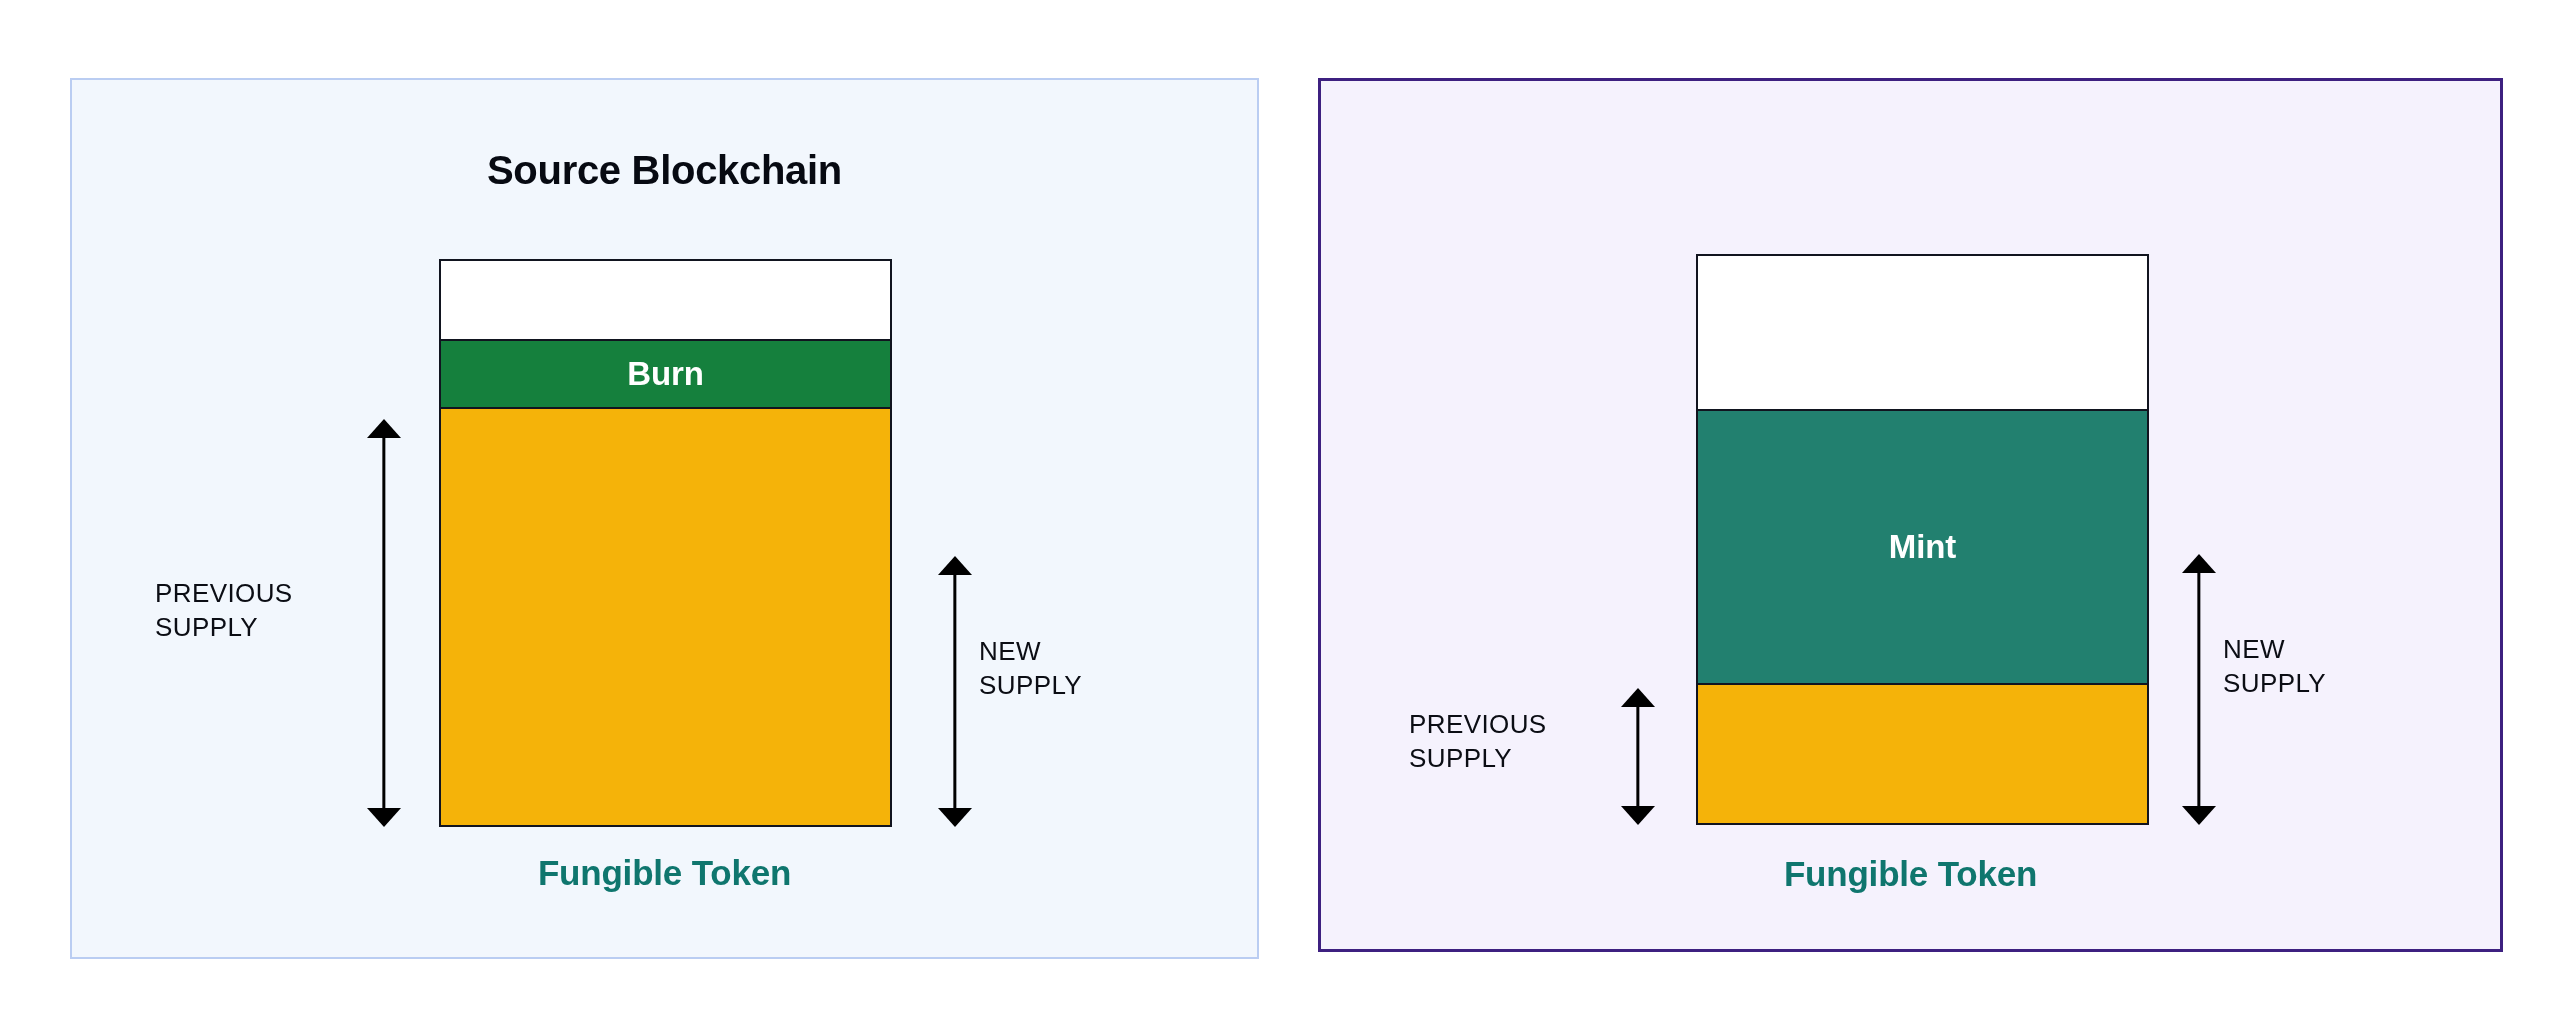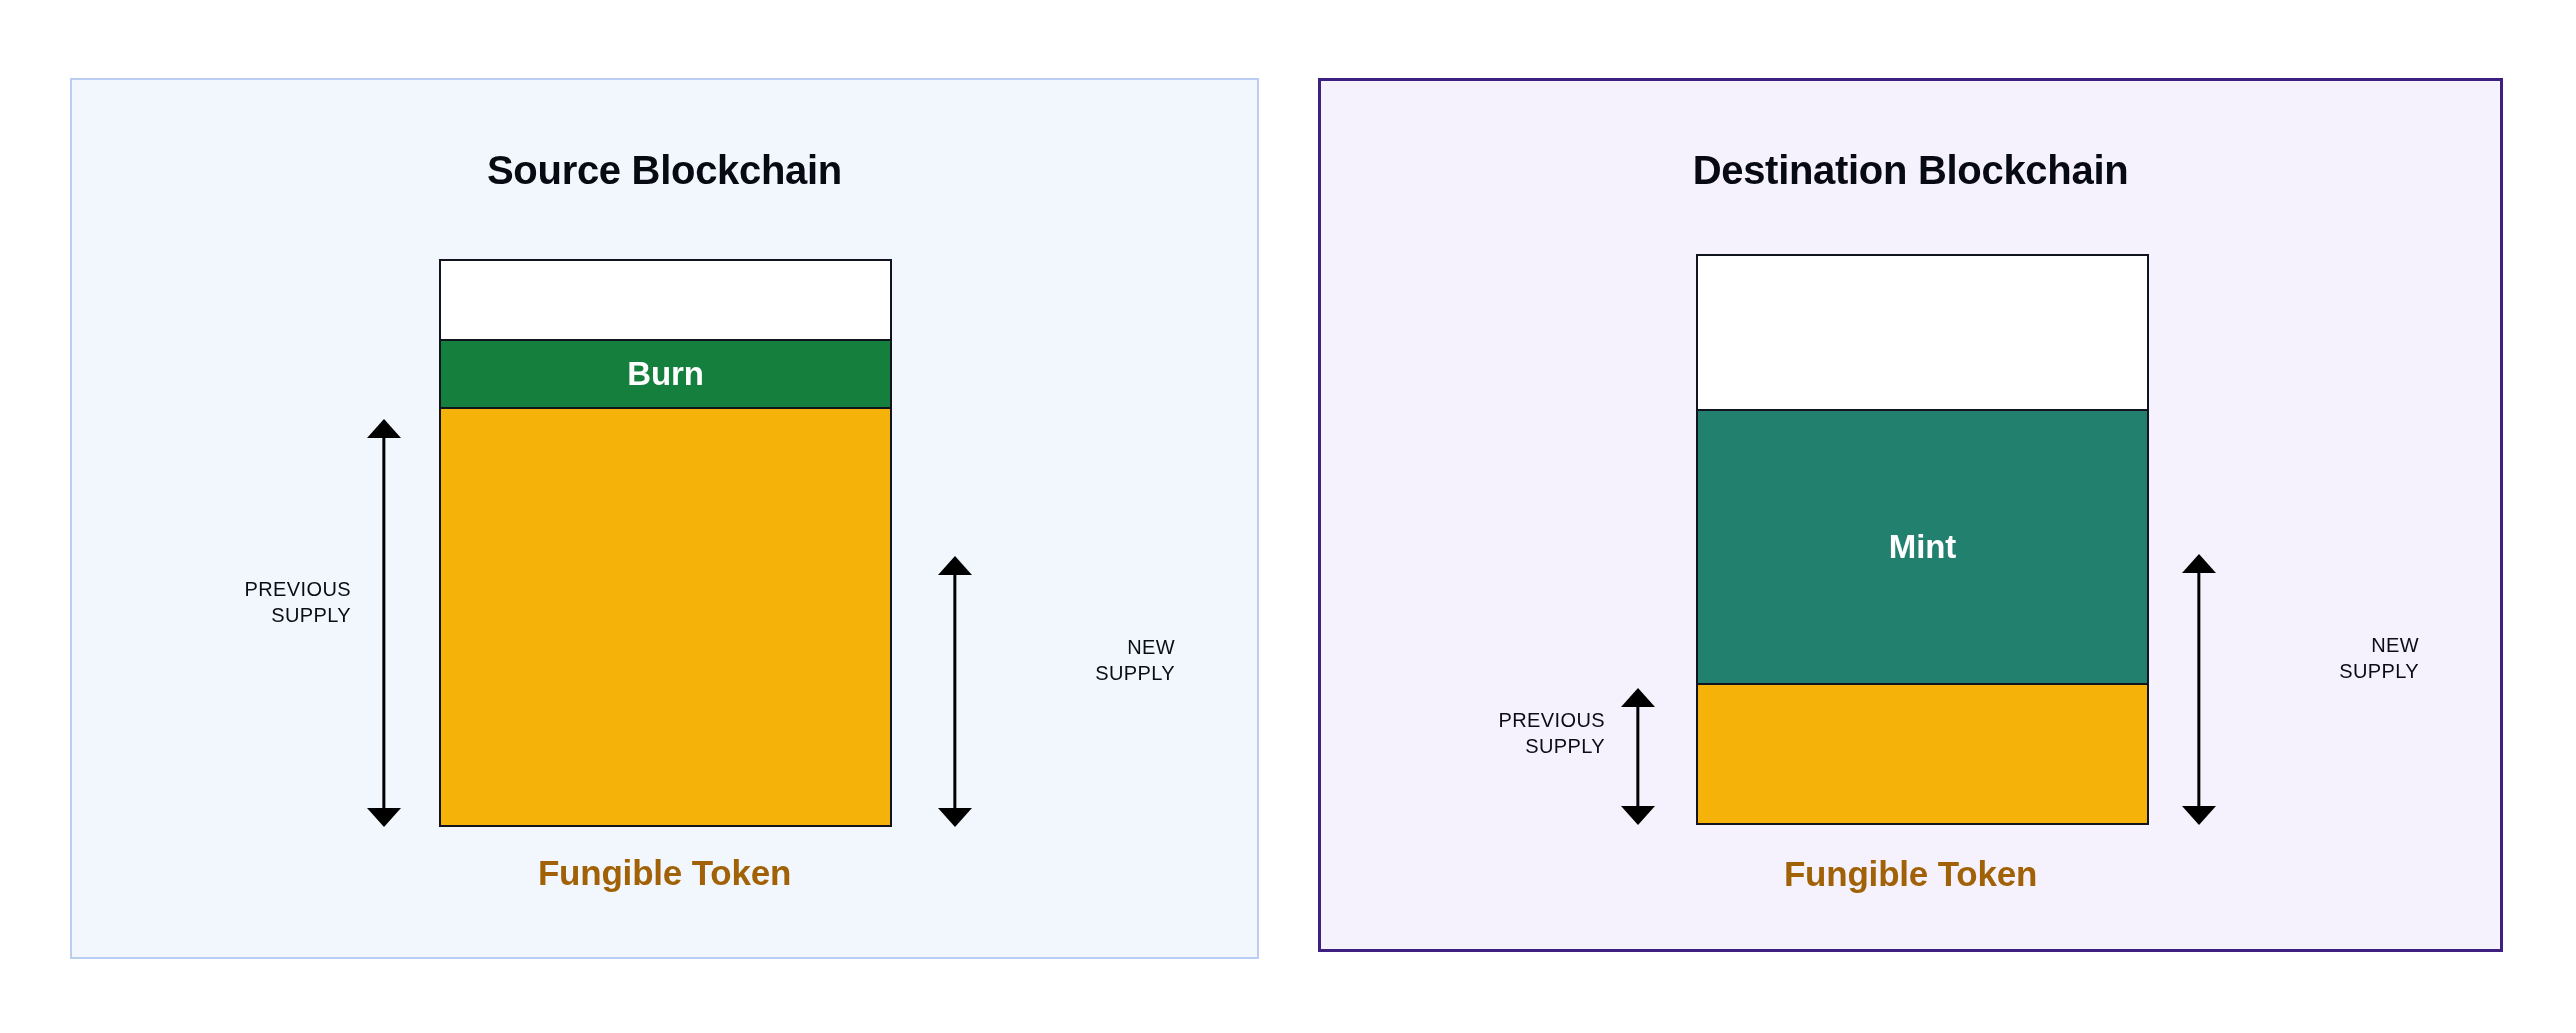--- a/index.html
+++ b/index.html
@@ -19,21 +19,21 @@
   }
   .panel-title{
     position:absolute;left:0;width:100%;text-align:center;
     font-size:40px;font-weight:700;color:#070a12;
     letter-spacing:-0.3px;white-space:nowrap;
   }
   #source-panel .panel-title{top:68px;}
   #destination-panel .panel-title{top:67px;}
   .token-caption{
     position:absolute;left:0;width:100%;text-align:center;
-    font-size:35px;font-weight:700;color:#a16207;
+    font-size:35px;font-weight:700;color:#0f766e;
     letter-spacing:-0.2px;white-space:nowrap;
   }
   
   .supply-bar{
     position:absolute;box-sizing:border-box;
     border:2.6px solid #11141f;
     display:flex;flex-direction:column;
   }
   .bar-seg{
     box-sizing:border-box;width:100%;
@@ -53,22 +53,22 @@
     position:absolute;left:50%;transform:translateX(-50%);
     width:3.3px;background:#000000;top:17px;bottom:17px;
   }
   .measure .head{
     position:absolute;left:50%;transform:translateX(-50%);
     width:0;height:0;border-left:17.6px solid transparent;border-right:17.6px solid transparent;
   }
   .measure .head-up{top:0;border-bottom:19.6px solid #000000;}
   .measure .head-down{bottom:0;border-top:19.6px solid #000000;}
   .measure-label{
-    position:absolute;text-align:right;line-height:1.32;
-    font-size:20px;font-weight:400;color:#0b0d14;
+    position:absolute;text-align:left;line-height:1.32;
+    font-size:26px;font-weight:400;color:#0b0d14;
     letter-spacing:0.4px;white-space:pre-line;
   }
 </style>
 </head>
 <body>
 
 <div class="panel" id="source-panel">
 
   <div class="panel-title">Source Blockchain</div>
 
@@ -98,21 +98,20 @@
     <div class="head head-down"></div>
   </div>
   <div class="measure-label" style="left:907px;top:554px;width:196px;">NEW
 SUPPLY</div>
 
   <div class="token-caption" style="top:773px;">Fungible Token</div>
 </div>
 
 <div class="panel" id="destination-panel">
 
-  <div class="panel-title">Destination Blockchain</div>
 
   <div class="supply-bar" style="left:375px;top:173px;width:453px;height:571px;">
     <div class="bar-seg seg-empty" style="height:153px;">
       <span class="seg-label"></span>
     </div>
     <div class="bar-seg seg-mint" style="height:274px;">
       <span class="seg-label">Mint</span>
     </div>
     <div class="bar-seg seg-base" style="flex:1 1 auto;">
       <span class="seg-label"></span>

